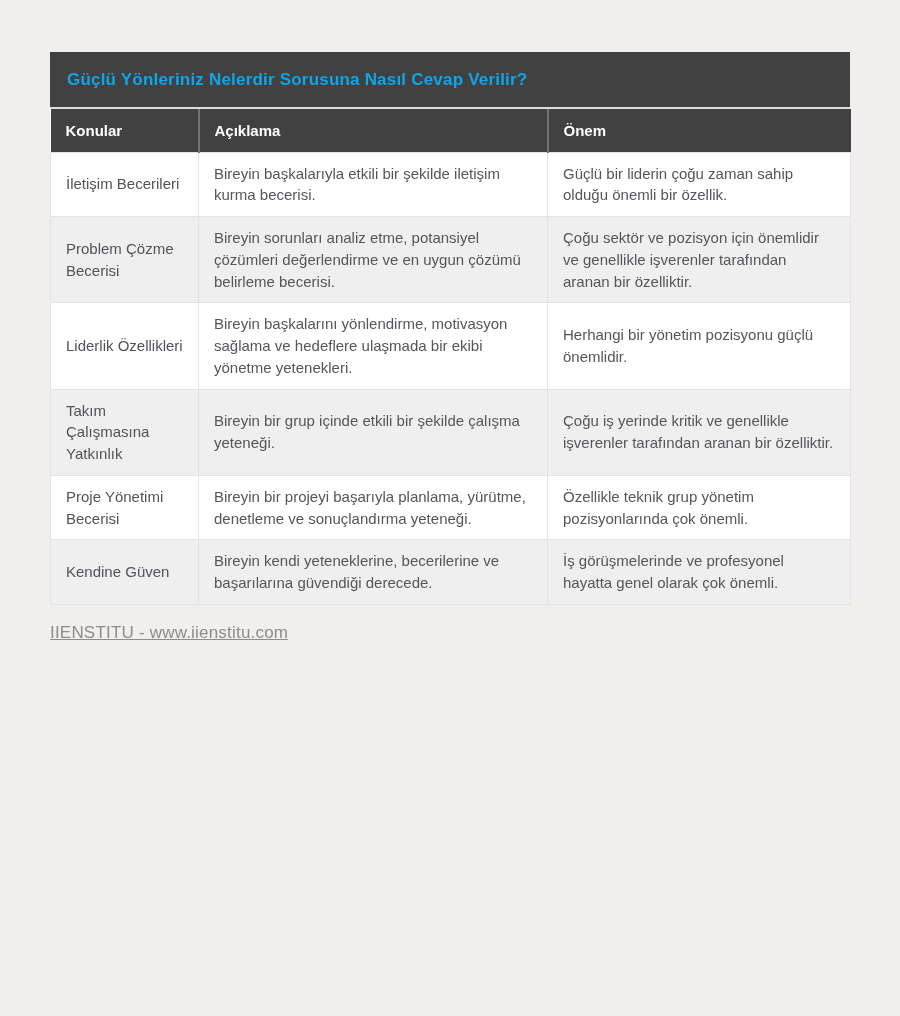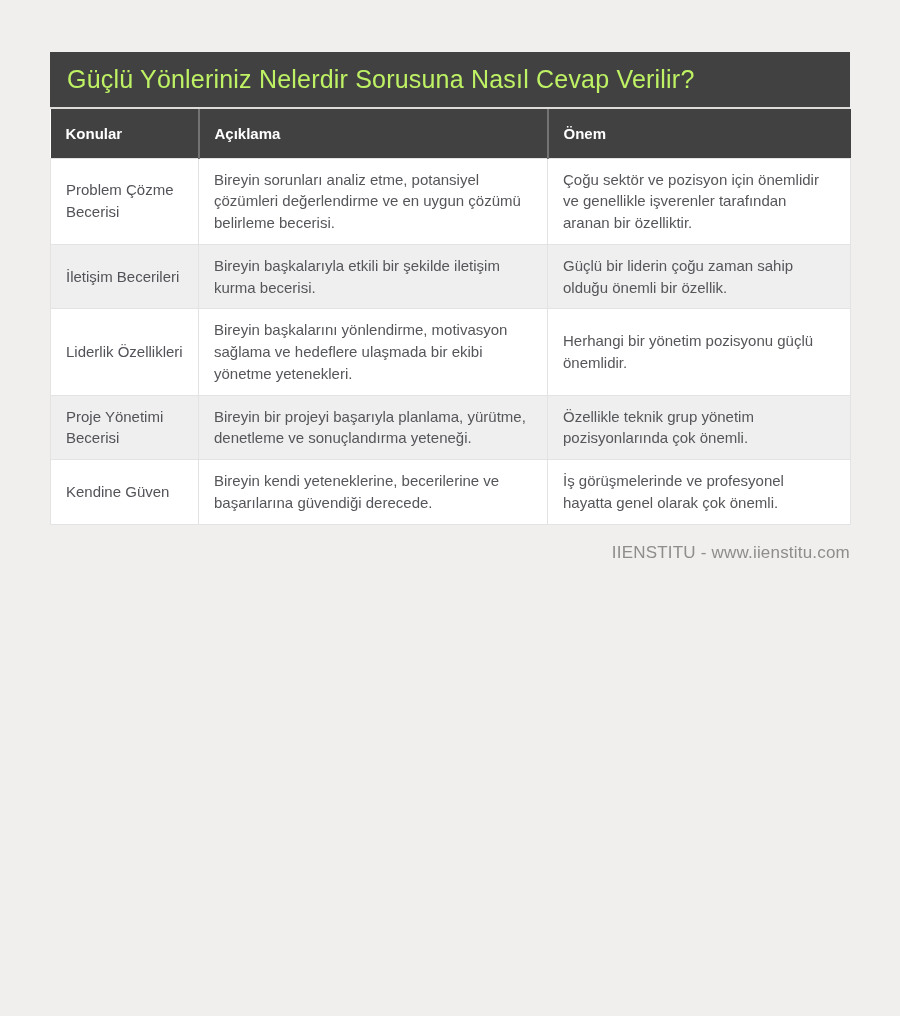--- a/index.html
+++ b/index.html
@@ -26,23 +26,23 @@
   .title-bar {
     background: #414141;
     height: 57px;
     display: flex;
     align-items: center;
     padding: 0 17px;
     border-bottom: 2px solid #dddcda;
   }
 
   .title-bar h1 {
-    color: #bef264;
-    font-size: 25px;
-    font-weight: normal;
+    color: #0ea5e9;
+    font-size: 17px;
+    font-weight: bold;
     letter-spacing: 0.2px;
     white-space: nowrap;
   }
 
   table.strengths {
     width: 800px;
     border-collapse: collapse;
     table-layout: fixed;
     background: #ffffff;
   }
@@ -51,21 +51,21 @@
   col.c2 { width: 349px; }
   col.c3 { width: 303px; }
 
   thead th {
     background: #414141;
     color: #ffffff;
     font-size: 15px;
     font-weight: bold;
     text-align: left;
     padding: 12px 15px;
-    height: 49px;
+    height: 43px;
     vertical-align: middle;
   }
   thead th + th { border-left: 2px solid #737373; }
 
   tbody td {
     font-size: 15px;
     line-height: 1.45;
     color: #55565a;
     padding: 10px 15px;
     vertical-align: middle;
@@ -74,24 +74,25 @@
   }
 
   tbody tr:nth-child(even) td { background: #efefef; }
   tbody tr:nth-child(odd) td { background: #ffffff; }
 
   td.topic { color: #525358; }
 
   .footer {
     width: 800px;
     margin: 18px auto 0 auto;
-    text-align: right;
+    text-align: left;
     font-size: 17px;
     color: #8e8d8b;
     letter-spacing: 0.2px;
+    text-decoration: underline;
   }
 </style>
 </head>
 <body>
 
 <div class="page">
   <div class="card">
 
     <div class="title-bar">
       <h1>Güçlü Yönleriniz Nelerdir Sorusuna Nasıl Cevap Verilir?</h1>
@@ -105,33 +106,38 @@
       </colgroup>
       <thead>
         <tr>
           <th>Konular</th>
           <th>Açıklama</th>
           <th>Önem</th>
         </tr>
       </thead>
       <tbody>
         <tr>
+          <td class="topic">İletişim Becerileri</td>
+          <td>Bireyin başkalarıyla etkili bir şekilde iletişim kurma becerisi.</td>
+          <td>Güçlü bir liderin çoğu zaman sahip olduğu önemli bir özellik.</td>
+        </tr>
+        <tr>
           <td class="topic">Problem Çözme Becerisi</td>
           <td>Bireyin sorunları analiz etme, potansiyel çözümleri değerlendirme ve en uygun çözümü belirleme becerisi.</td>
           <td>Çoğu sektör ve pozisyon için önemlidir ve genellikle işverenler tarafından aranan bir özelliktir.</td>
         </tr>
         <tr>
-          <td class="topic">İletişim Becerileri</td>
-          <td>Bireyin başkalarıyla etkili bir şekilde iletişim kurma becerisi.</td>
-          <td>Güçlü bir liderin çoğu zaman sahip olduğu önemli bir özellik.</td>
-        </tr>
-        <tr>
           <td class="topic">Liderlik Özellikleri</td>
           <td>Bireyin başkalarını yönlendirme, motivasyon sağlama ve hedeflere ulaşmada bir ekibi yönetme yetenekleri.</td>
           <td>Herhangi bir yönetim pozisyonu güçlü önemlidir.</td>
+        </tr>
+        <tr>
+          <td class="topic">Takım Çalışmasına Yatkınlık</td>
+          <td>Bireyin bir grup içinde etkili bir şekilde çalışma yeteneği.</td>
+          <td>Çoğu iş yerinde kritik ve genellikle işverenler tarafından aranan bir özelliktir.</td>
         </tr>
         <tr>
           <td class="topic">Proje Yönetimi Becerisi</td>
           <td>Bireyin bir projeyi başarıyla planlama, yürütme, denetleme ve sonuçlandırma yeteneği.</td>
           <td>Özellikle teknik grup yönetim pozisyonlarında çok önemli.</td>
         </tr>
         <tr>
           <td class="topic">Kendine Güven</td>
           <td>Bireyin kendi yeteneklerine, becerilerine ve başarılarına güvendiği derecede.</td>
           <td>İş görüşmelerinde ve profesyonel hayatta genel olarak çok önemli.</td>

